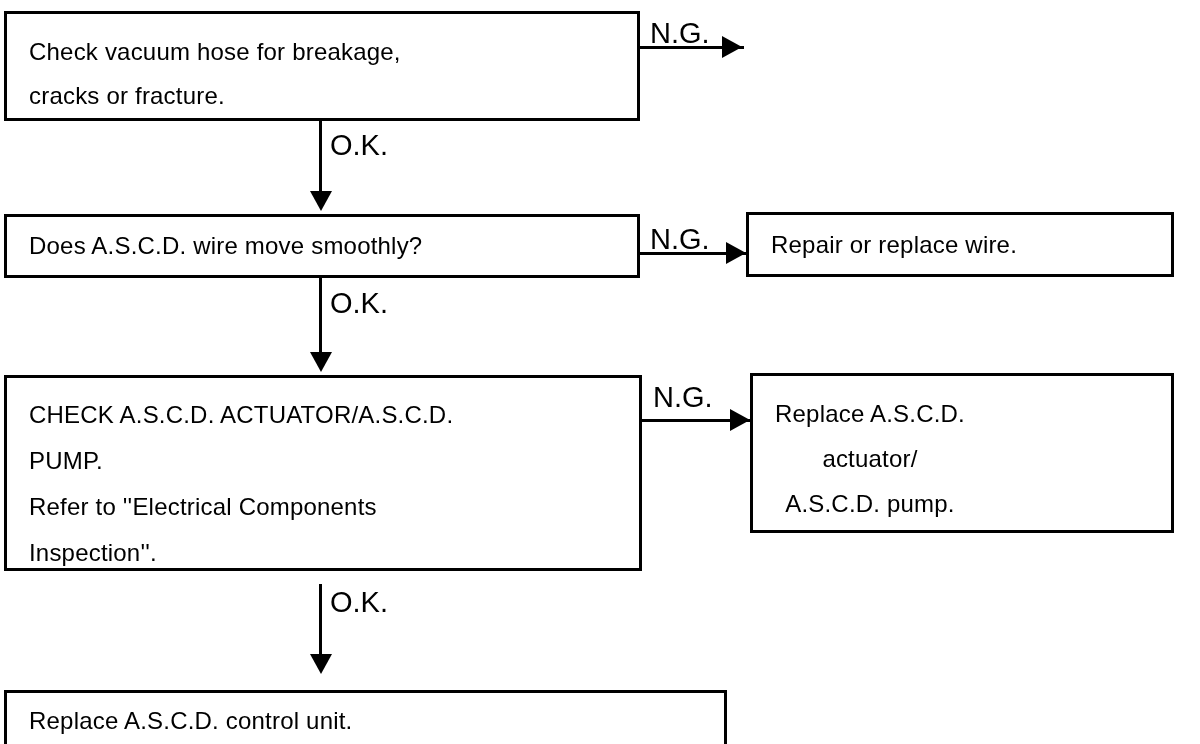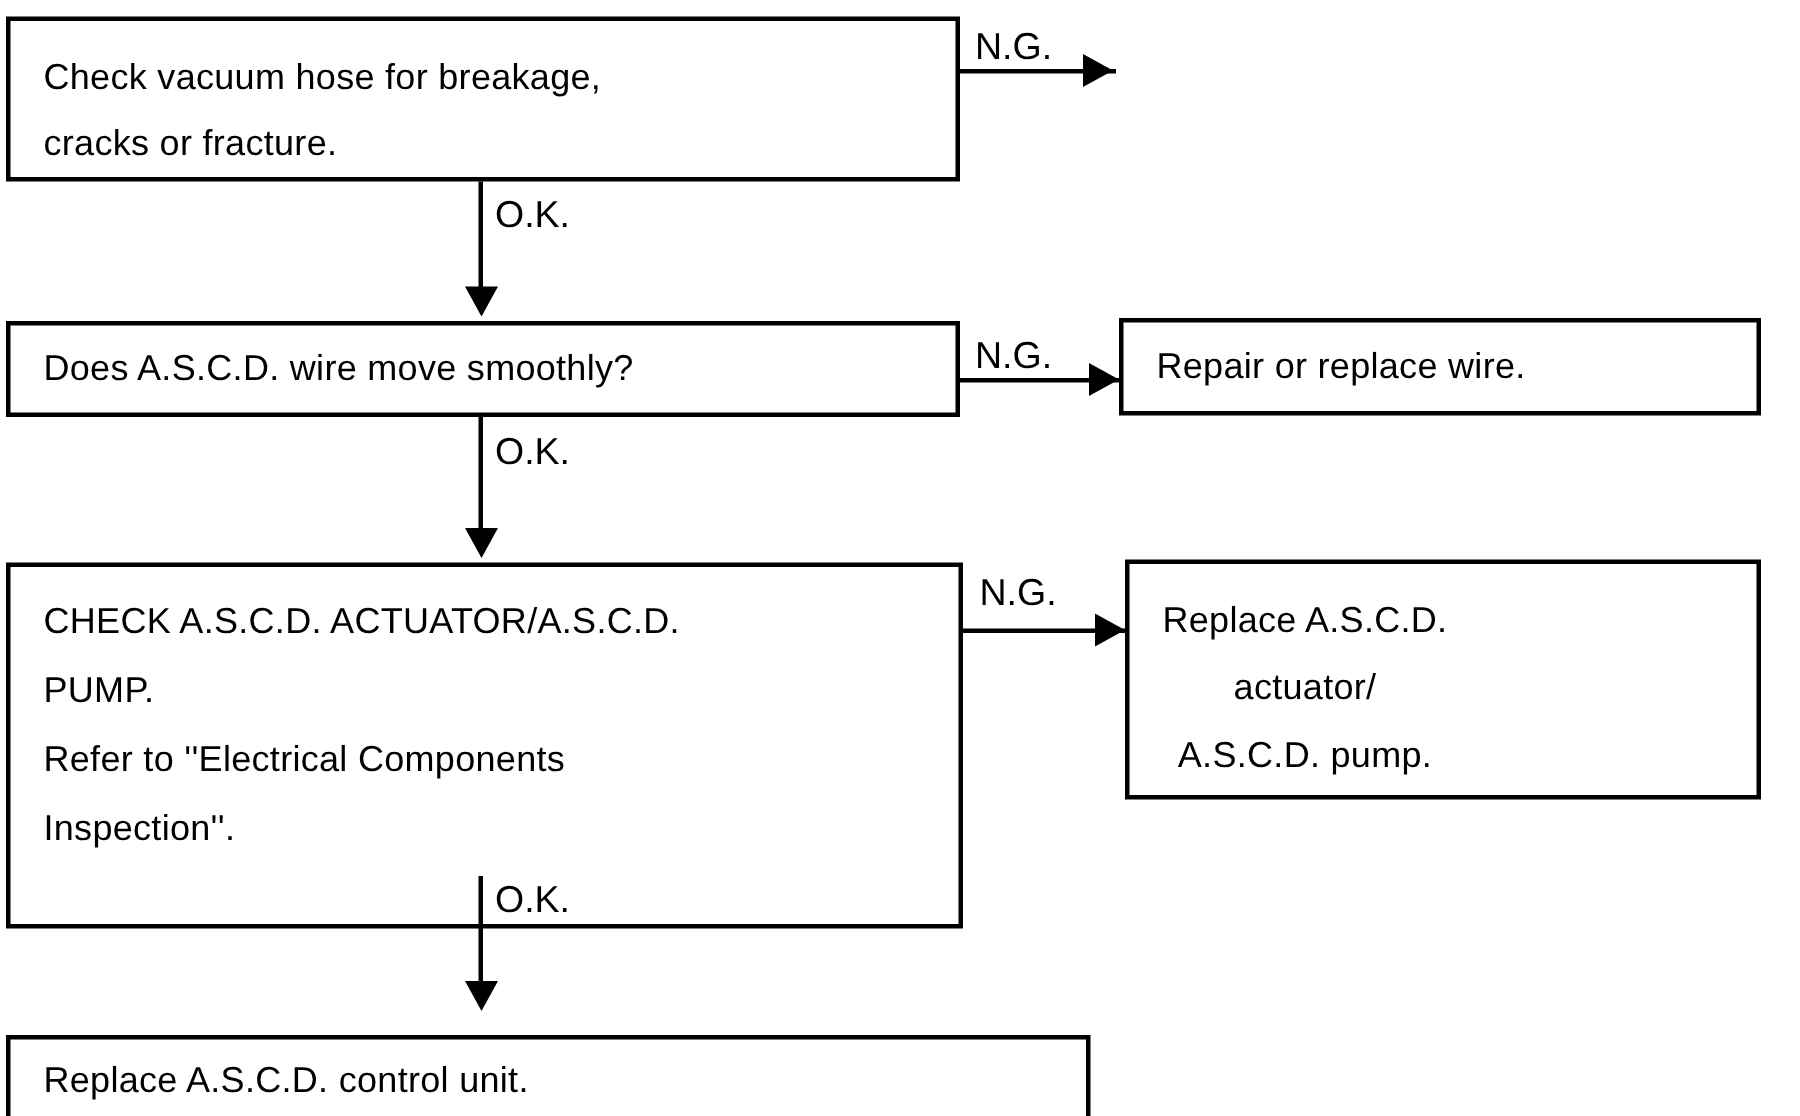--- a/index.html
+++ b/index.html
@@ -61,21 +61,21 @@
   .arrow-right {
     position: absolute;
     width: 0;
     height: 0;
     border-top: 11px solid transparent;
     border-bottom: 11px solid transparent;
     border-left: 20px solid #000000;
   }
   .edge-label {
     position: absolute;
-    font-size: 25px;
+    font-size: 29px;
     line-height: 1;
     color: #000000;
     white-space: nowrap;
   }
 </style>
 </head>
 <body>
 
 <div id="page">
 
@@ -102,21 +102,21 @@
   <div class="edge-label" style="left:650px; top:225px;">N.G.</div>
 
   <div class="box" style="left:746px; top:212px; width:428px; height:65px;">
     <div class="box-text">Repair or replace wire.</div>
   </div>
 
   <div class="vline" style="left:319px; top:278px; width:3px; height:76px;"></div>
   <div class="arrow-down" style="left:310px; top:352px;"></div>
   <div class="edge-label" style="left:330px; top:289px;">O.K.</div>
 
-  <div class="box" style="left:4px; top:375px; width:638px; height:244px;padding-left:24px;">
+  <div class="box" style="left:4px; top:375px; width:638px; height:196px;padding-left:24px;">
     <div class="box-text top-aligned" style="top:14px; line-height:46px;">CHECK A.S.C.D. ACTUATOR/A.S.C.D.
 PUMP.
 Refer to ''Electrical Components
 Inspection''.</div>
   </div>
 
   <div class="hline" style="left:642px; top:419px; width:110px;"></div>
   <div class="arrow-right" style="left:730px; top:409px;"></div>
   <div class="edge-label" style="left:653px; top:383px;">N.G.</div>
 

